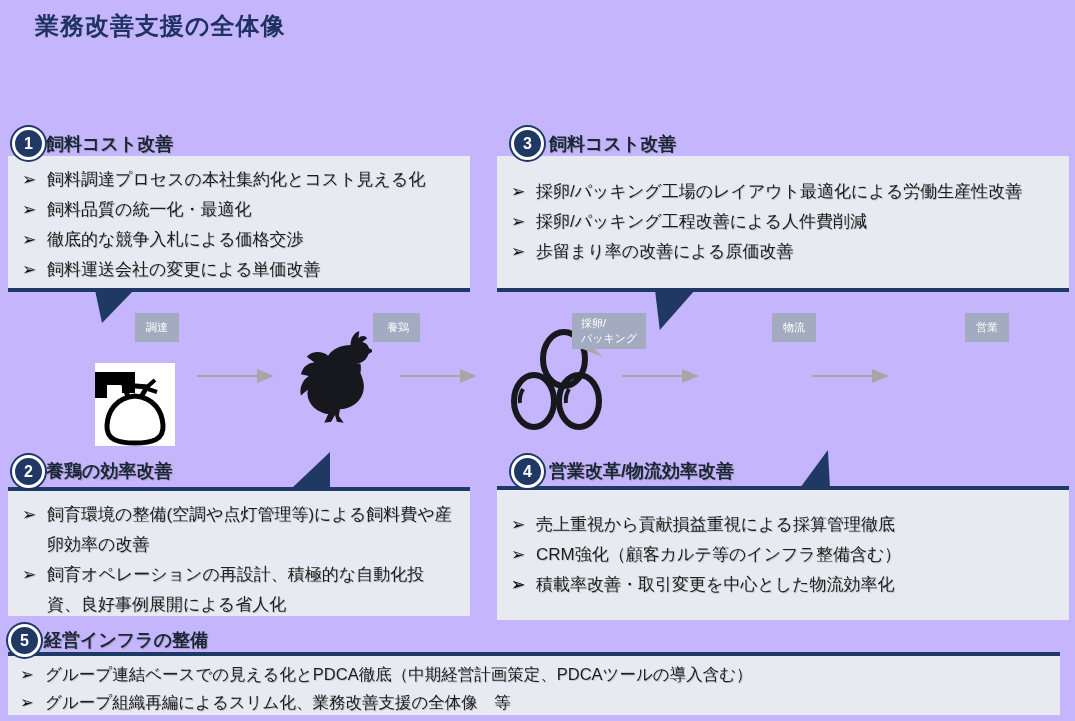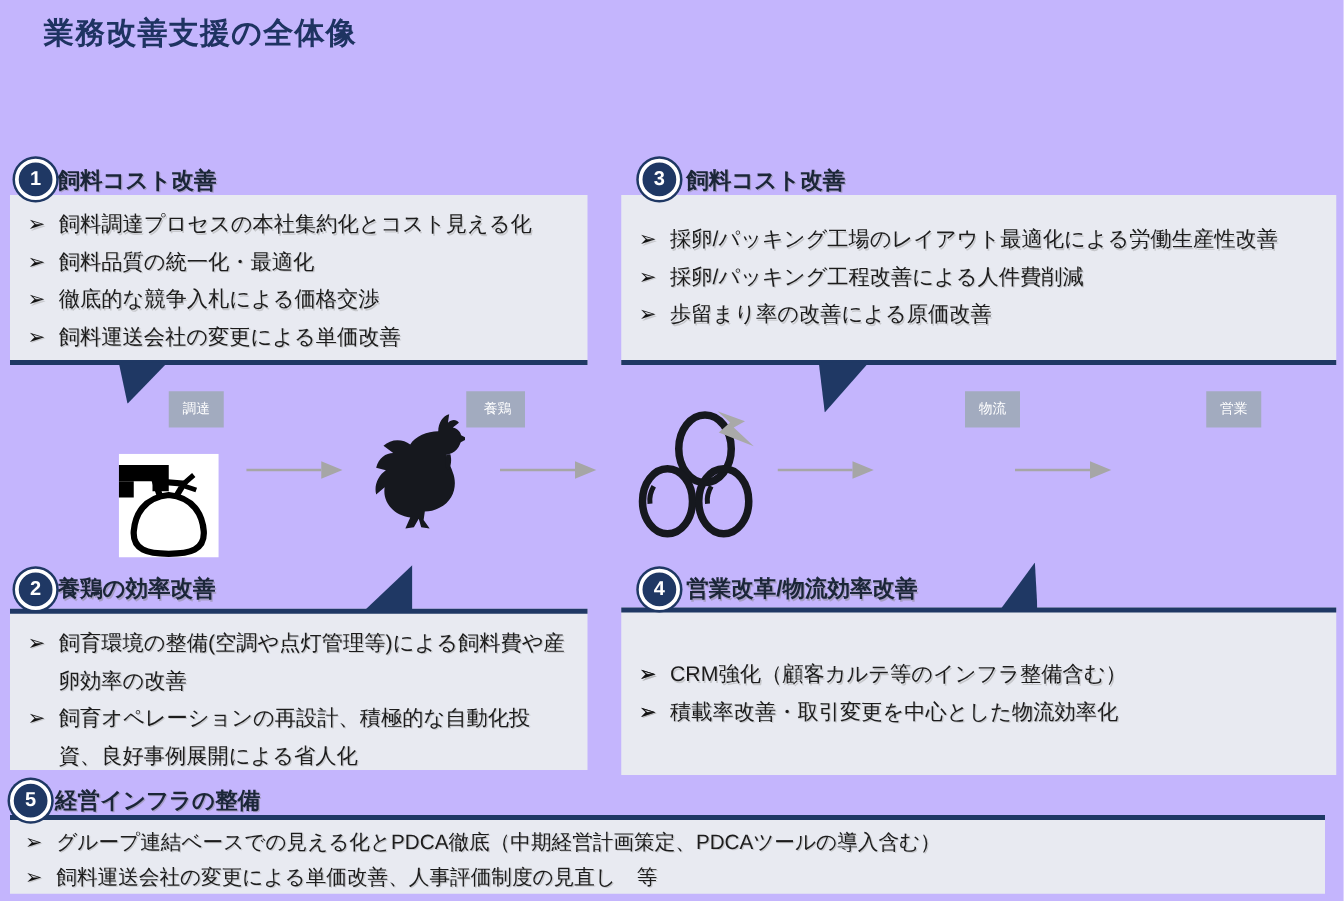--- a/index.html
+++ b/index.html
@@ -79,20 +79,22 @@
     <ul>
       <li><span class="bt">➢</span><span>採卵/パッキング工場のレイアウト最適化による労働生産性改善</span></li>
       <li><span class="bt">➢</span><span>採卵/パッキング工程改善による人件費削減</span></li>
       <li><span class="bt">➢</span><span>歩留まり率の改善による原価改善</span></li>
     </ul>
   </div>
   <div class="tail tail-down-3"></div>
 
   <div class="stage-label" style="left:135px;top:313px;">調達</div>
   <div class="stage-label" style="left:373px;top:313px;padding-left:14px;">養鶏</div>
+  <div class="stage-label two-line" style="left:572px;top:313px;">採卵/
+パッキング</div>
   <div class="stage-label" style="left:772px;top:313px;">物流</div>
   <div class="stage-label" style="left:965px;top:313px;">営業</div>
 
   <div class="flow-icon" style="left:95px;top:363px;">
     <svg width="80" height="83" viewBox="0 0 80 83">
       <rect x="0" y="0" width="80" height="83" fill="#ffffff"></rect>
       <g>
         <rect x="0" y="9" width="40" height="13" fill="#000000"></rect>
         <rect x="0" y="22" width="12" height="13" fill="#000000"></rect>
         <rect x="27" y="22" width="13" height="8" fill="#000000"></rect>
@@ -162,31 +164,31 @@
     </ul>
   </div>
 
   <div class="tail tail-up-4"></div>
   <div class="badge" style="left:511px;top:455px;">
     <span>4</span>
   </div>
   <div class="sec-header" style="left:549px;top:459px;">営業改革/物流効率改善</div>
   <div class="box b-top center" style="left:497px;top:486px;width:572px;height:134px;">
     <ul>
-      <li><span class="bt">➢</span></li>
+      <li><span class="bt">➢</span><span>売上重視から貢献損益重視による採算管理徹底</span></li>
       <li><span class="bt">➢</span><span>CRM強化（顧客カルテ等のインフラ整備含む）</span></li>
       <li><span class="bt">➢</span></li>
       <li><span class="bt">➢</span><span>積載率改善・取引変更を中心とした物流効率化</span></li>
     </ul>
   </div>
 
   <div class="badge" style="left:8px;top:624px;">
     <span>5</span>
   </div>
   <div class="sec-header" style="left:44px;top:628px;">経営インフラの整備</div>
   <div class="box b-top small" style="left:8px;top:652px;width:1052px;height:63px;">
     <ul style="padding:4px 10px;">
       <li><span class="bt">➢</span><span>グループ連結ベースでの見える化とPDCA徹底（中期経営計画策定、PDCAツールの導入含む）</span></li>
-      <li><span class="bt">➢</span><span>飼料運送会社の変更による単価改善、人事評価制度の見直し　等</span></li>
+      <li><span class="bt">➢</span><span>グループ組織再編によるスリム化、業務改善支援の全体像　等</span></li>
     </ul>
   </div>
 
 </div>
 
 </body></html>

